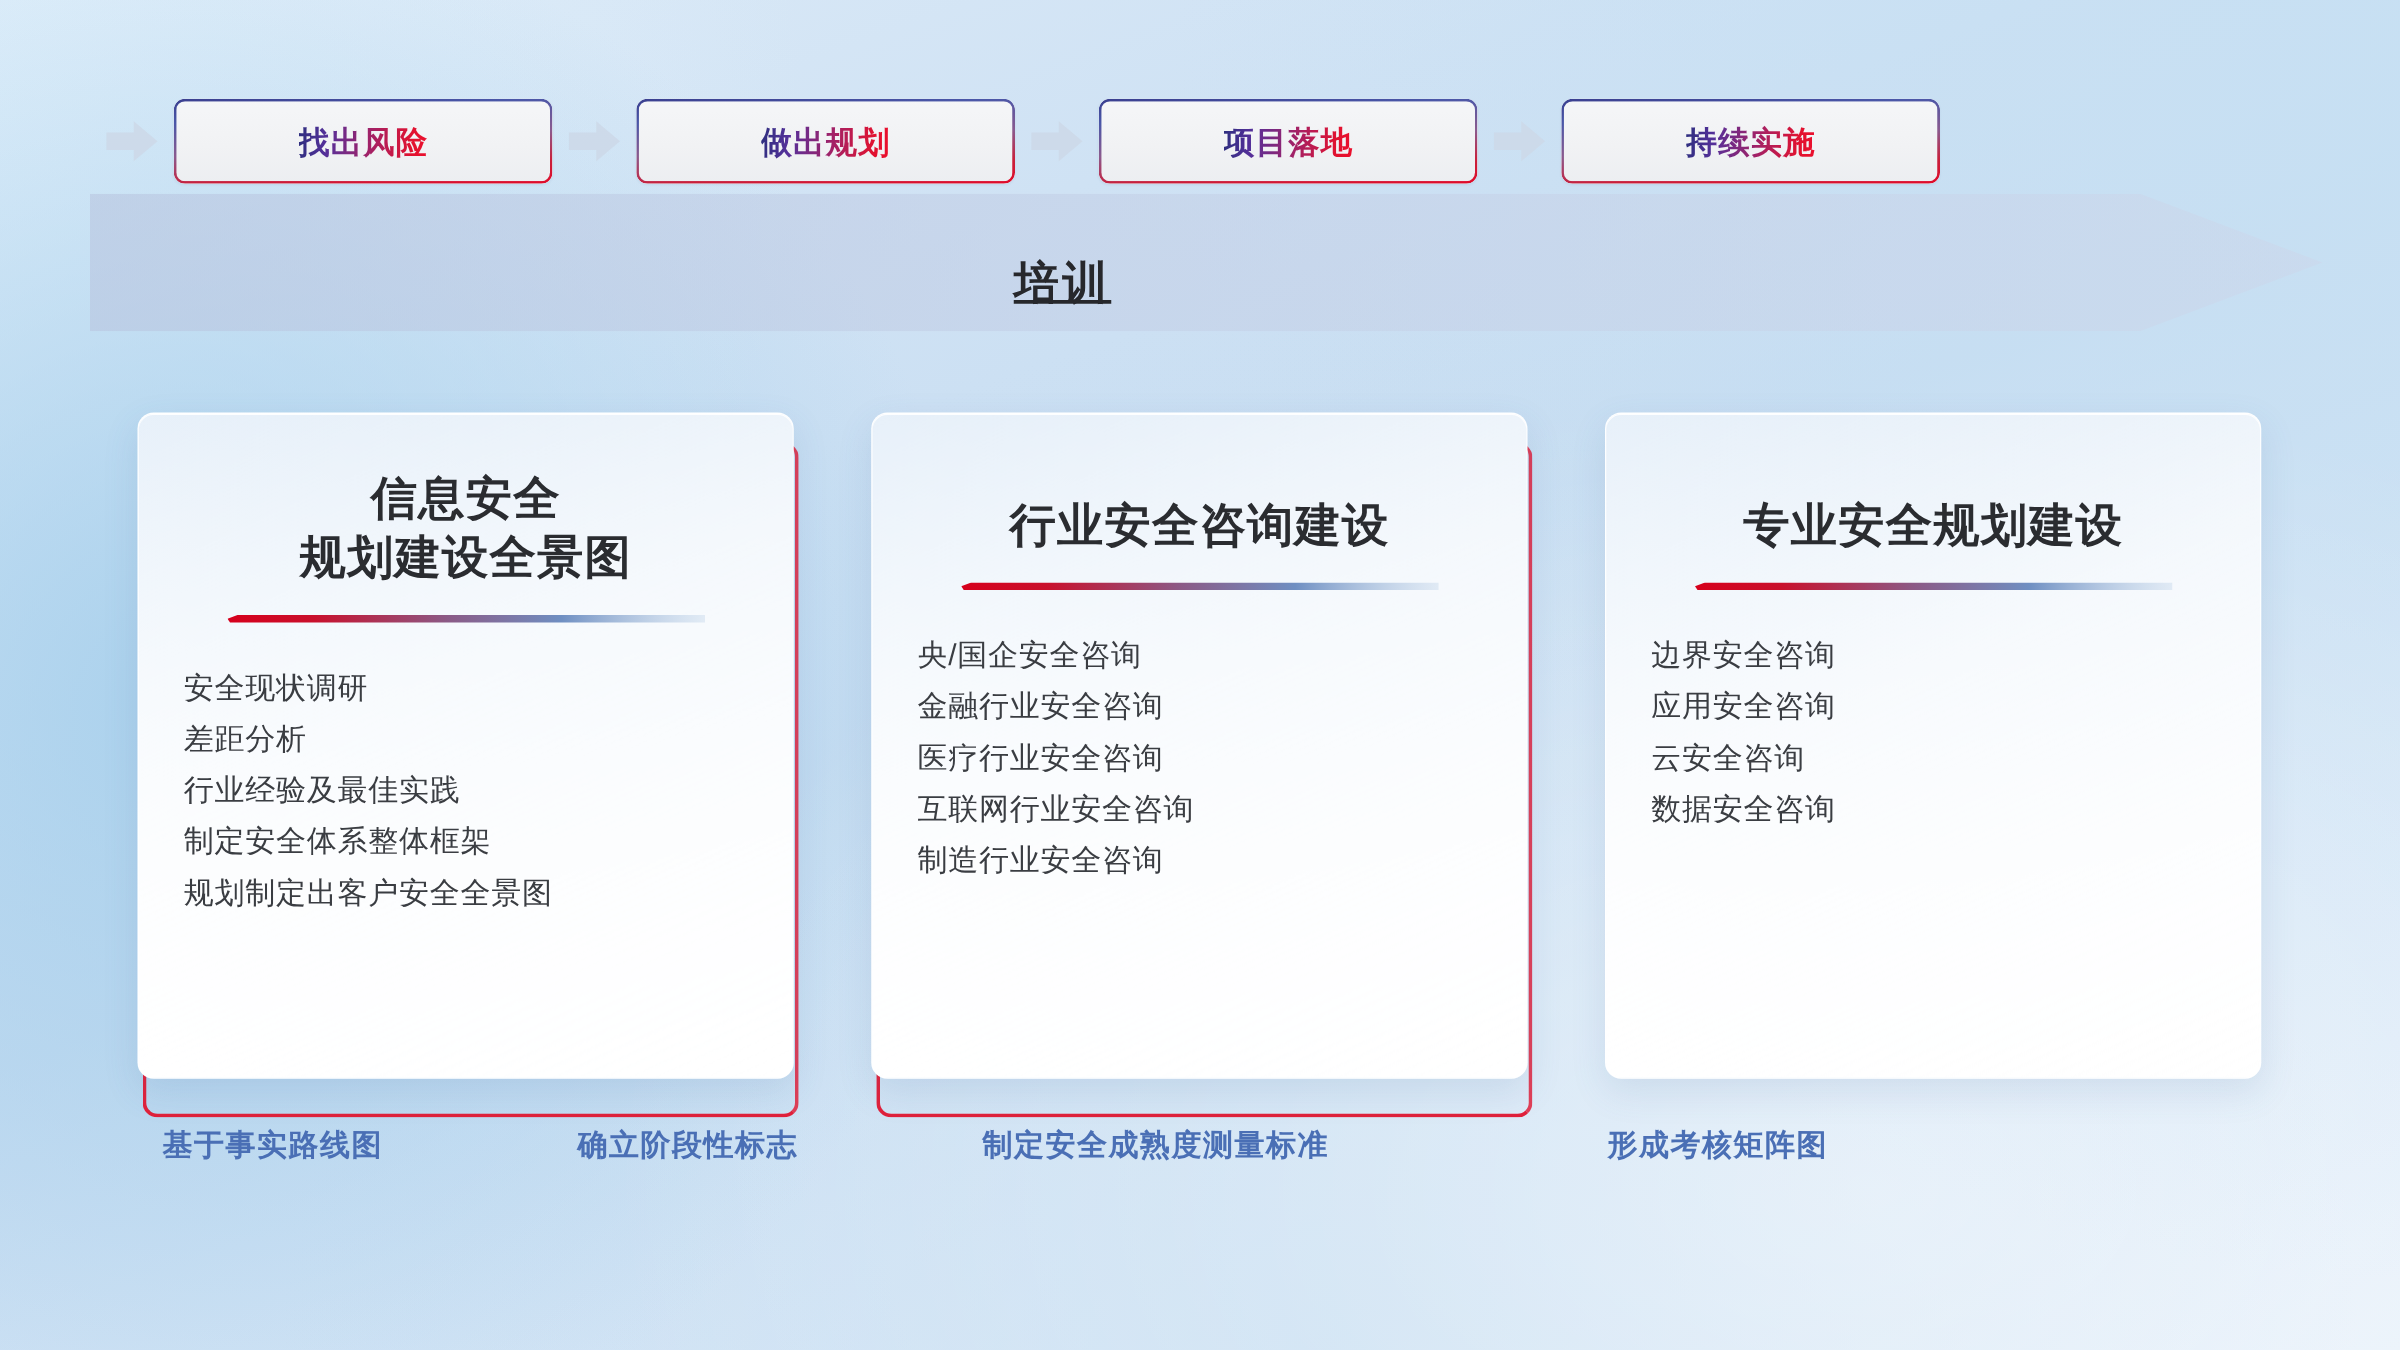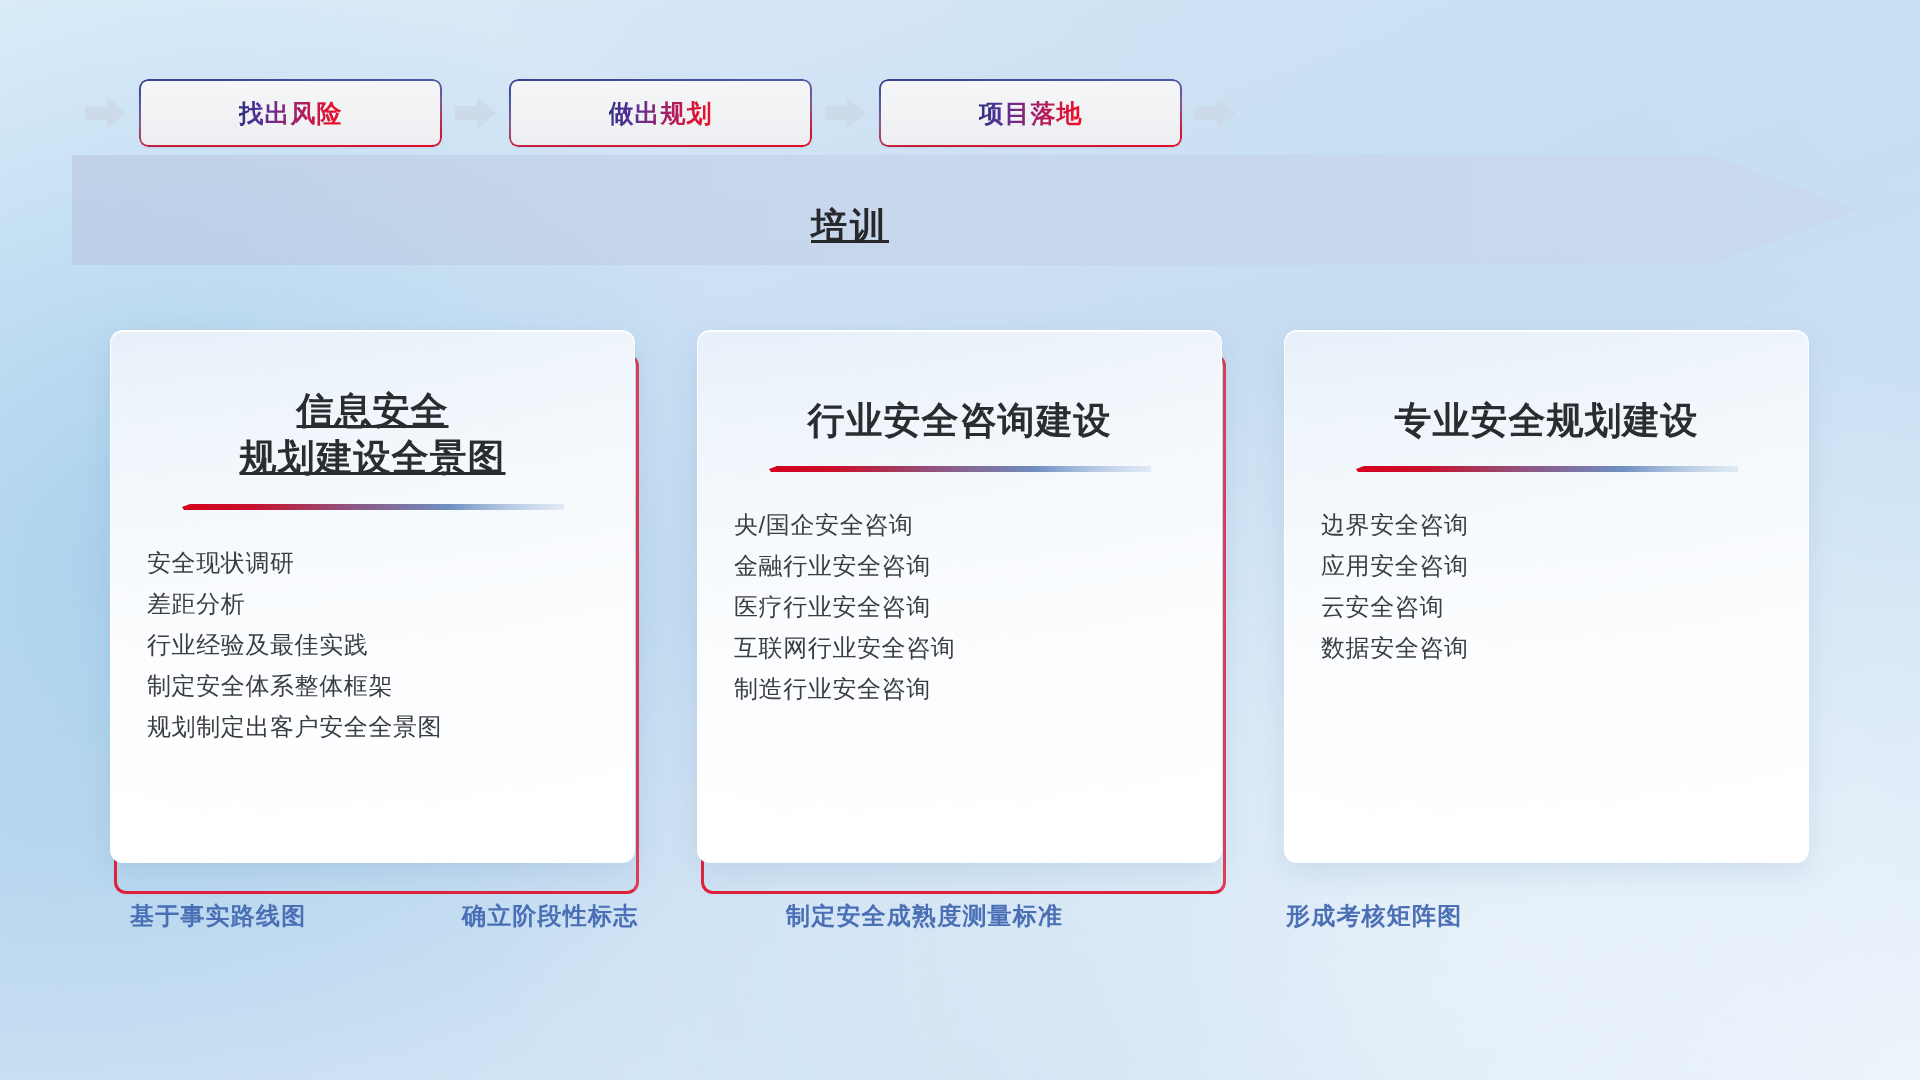--- a/index.html
+++ b/index.html
@@ -141,21 +141,21 @@
     margin-top: 44px;
     width: 440px;
     text-align: center;
     font-size: 37px;
     font-weight: 700;
     line-height: 1.28;
     color: #2a2c30;
     letter-spacing: 1px;
     white-space: pre-line;
   }
-  .card-title.two-line { margin-top: 56px; text-decoration: underline; }
+  .card-title.two-line { margin-top: 44px; }
   .card-title.one-line { margin-top: 66px; }
 
   .card-divider {
     margin-top: 22px;
     width: 382px; height: 12px;
   }
   .card-divider svg{ display:block; }
 
   .card-list {
     margin-top: 26px;
@@ -226,20 +226,23 @@
 
     <div class="step-box">
       <span class="step-label">项目落地</span>
     </div>
     <div class="step-arrow">
       <svg width="42" height="34" viewBox="0 0 42 34" aria-hidden="true">
         <path d="M0 10 H22 V1 L41 17 L22 33 V24 H0 Z" fill="#ccd8e8" opacity="0.85"></path>
       </svg>
     </div>
 
+    <div class="step-box">
+      <span class="step-label">持续实施</span>
+    </div>
   </div>
 
   <div class="banner">
     <svg viewBox="0 0 1786 110" preserveAspectRatio="none" aria-hidden="true">
       <defs>
         <linearGradient id="bannerGrad" x1="0" y1="0" x2="1" y2="0">
           <stop offset="0%" stop-color="#b9c6e0" stop-opacity="0.62"></stop>
           <stop offset="45%" stop-color="#c3cfe6" stop-opacity="0.58"></stop>
           <stop offset="100%" stop-color="#ccd6ea" stop-opacity="0.52"></stop>
         </linearGradient>

